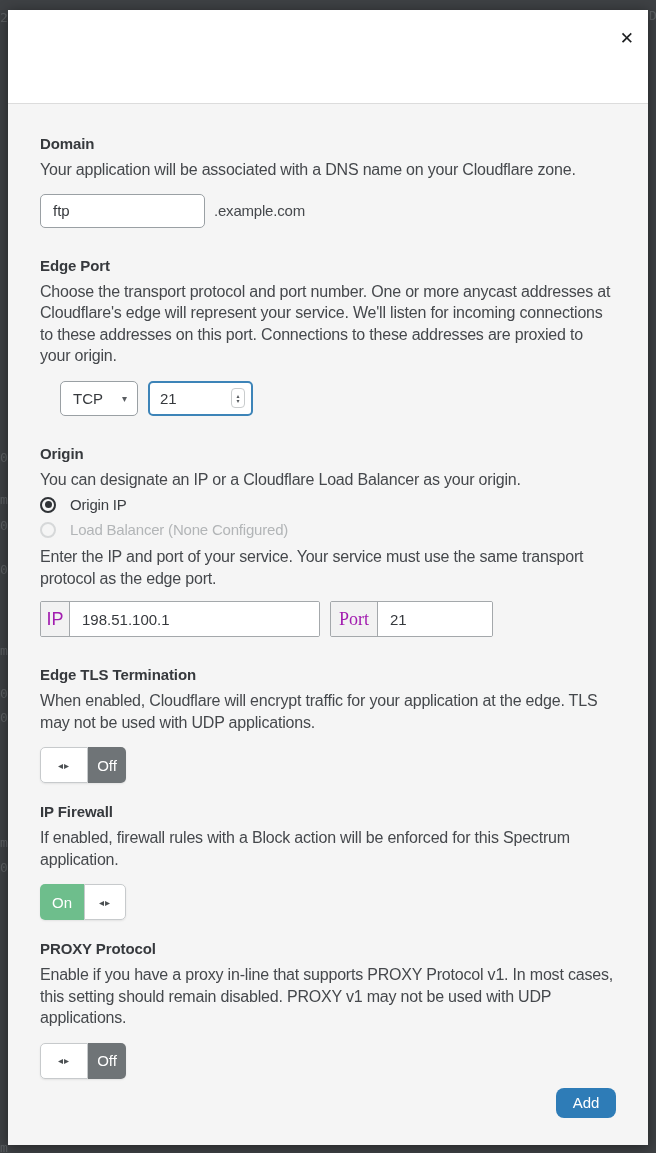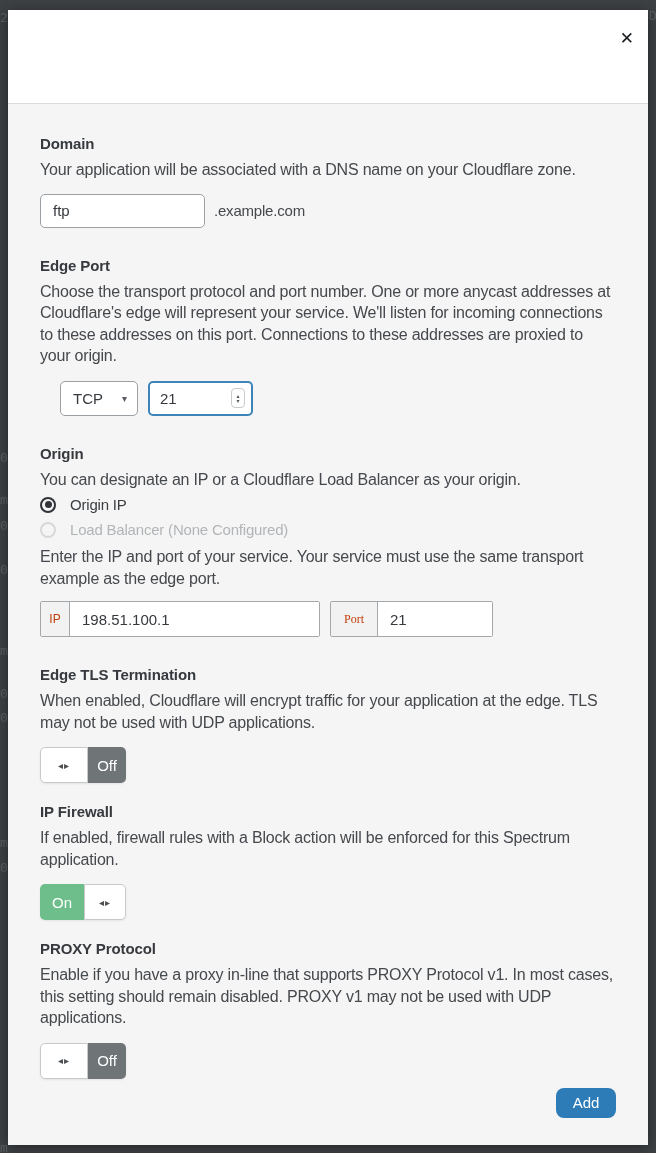--- a/index.html
+++ b/index.html
@@ -149,22 +149,22 @@
     display: flex;
     height: 36px;
     border: 1px solid #a4a8ab;
     border-radius: 2px;
     background: #fff;
     overflow: hidden;
   }
   .input-group .addon {
     background: #f2f2f2;
     border-right: 1px solid #a4a8ab;
-    color: #c2410c;
-    font-size: 12px;
+    color: #a21caf;
+    font-size: 18px;
     display: flex; align-items: center; justify-content: center;
     flex: none;
   }
   .input-group .group-input {
     border: none; outline: none;
     font: 15px "Liberation Sans", sans-serif;
     color: #36393d;
     padding: 0 12px;
     min-width: 0;
   }
@@ -279,21 +279,21 @@
                 <span class="dot"></span>
               </span>
             <span class="radio-label">Origin IP</span>
           </div>
           <div class="radio-row radio-row--disabled">
             <span class="radio-circle"></span>
             <span class="radio-label">Load Balancer (None Configured)</span>
           </div>
         </div>
 
-        <p class="origin-instructions">Enter the IP and port of your service. Your service must use the same transport example as the edge port.</p>
+        <p class="origin-instructions">Enter the IP and port of your service. Your service must use the same transport protocol as the edge port.</p>
 
         <div class="ip-row">
           <div class="input-group group-ip">
             <span class="addon">IP</span>
             <input class="group-input" type="text" style="flex: 1 1 0%;" value="198.51.100.1">
           </div>
           <div class="input-group group-port">
             <span class="addon">Port</span>
             <input class="group-input" type="text" style="flex: 1 1 0%;" value="21">
           </div>

